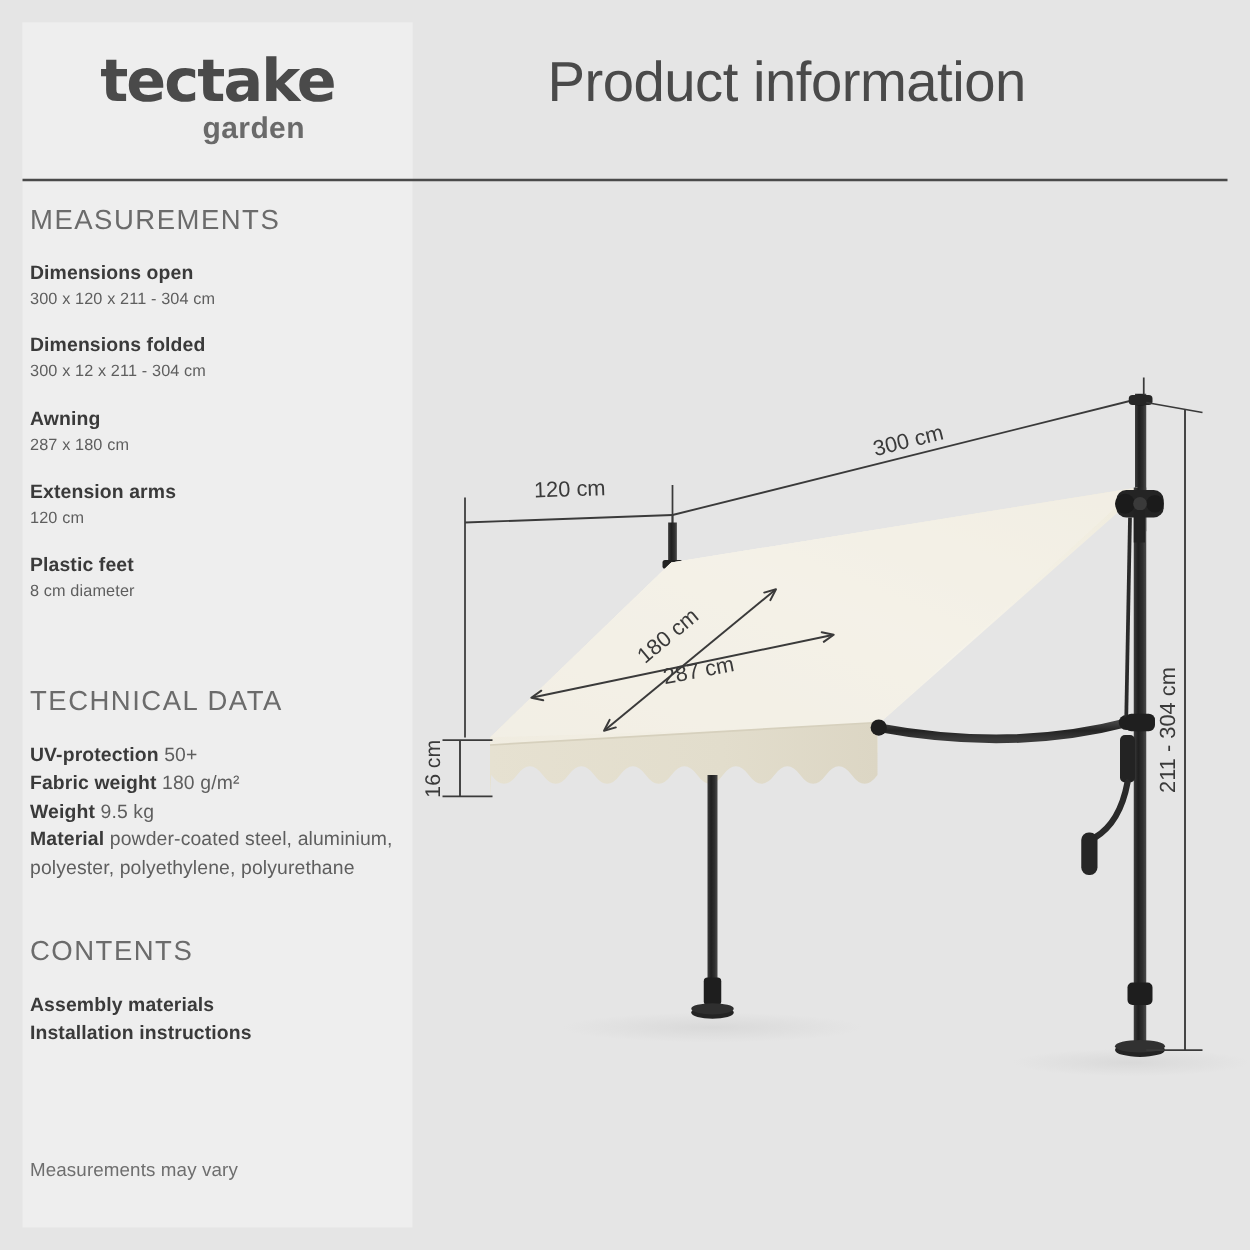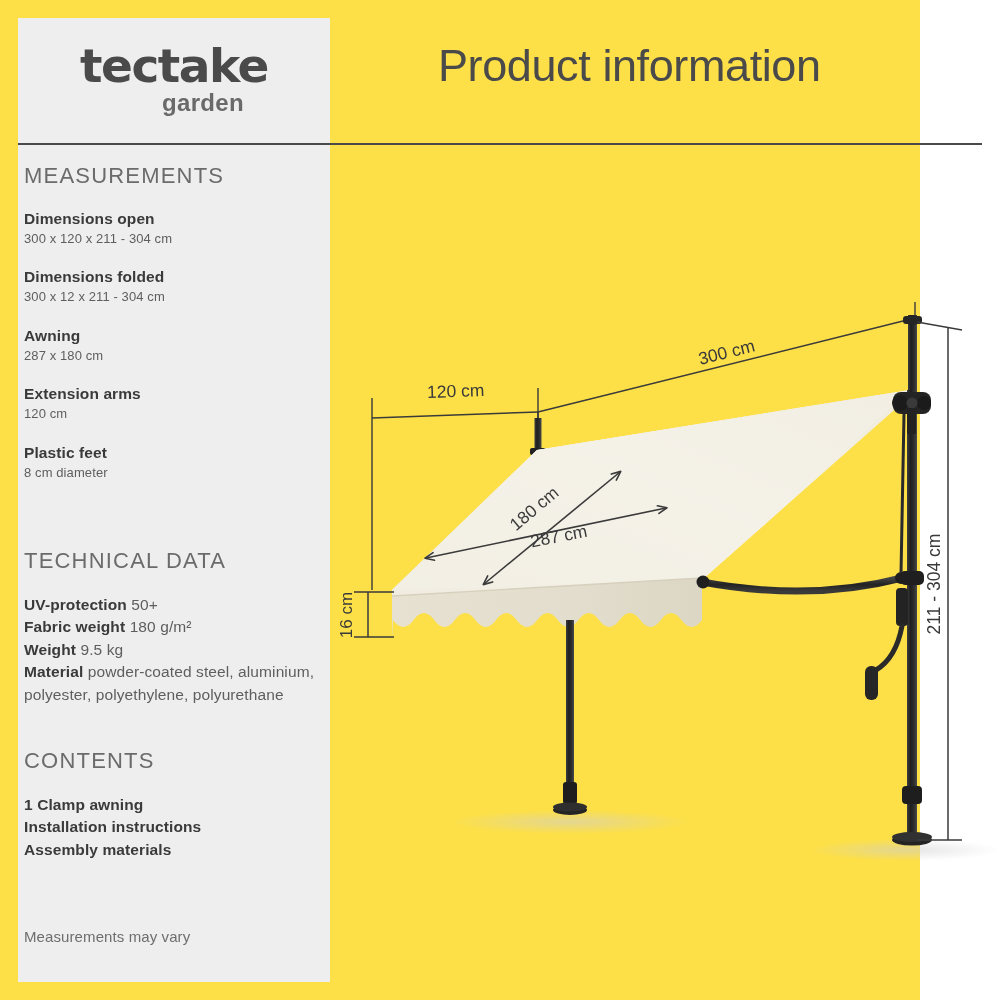--- a/index.html
+++ b/index.html
@@ -10,23 +10,23 @@
   body {
     width: 1000px;
     height: 1000px;
     font-family: "Liberation Sans", sans-serif;
     color: #3f3f3f;
     overflow: hidden;
     position: relative;
   }
   .page {
     position: relative;
-    width: 920px;
+    width: 1000px;
     height: 1000px;
-    background: #fde047;
+    background: #e5e5e5;
   }
 
   
   .sidebar-panel {
     position: absolute;
     left: 18px;
     top: 18px;
     width: 312px;
     height: 964px;
     background: #eeeeee;
@@ -210,23 +210,22 @@
       <span>9.5 kg</span>
     </div>
     <div class="kv-line">
       <b>Material</b>
       <span>powder-coated steel, aluminium, polyester, polyethylene, polyurethane</span>
     </div>
   </div>
 
   <div class="block-contents">
     <div class="section-head">CONTENTS</div>
-    <div class="contents-line">1 Clamp awning</div>
+    <div class="contents-line">Assembly materials</div>
     <div class="contents-line">Installation instructions</div>
-    <div class="contents-line">Assembly materials</div>
   </div>
 
   <div class="block-foot">
     <div class="footnote">Measurements may vary</div>
   </div>
 
   <div class="diagram">
     <svg width="670" height="850" viewBox="0 0 670 850" xmlns="http://www.w3.org/2000/svg">
       <defs>
         <linearGradient id="canopyGrad" x1="0" y1="1" x2="1" y2="0">

